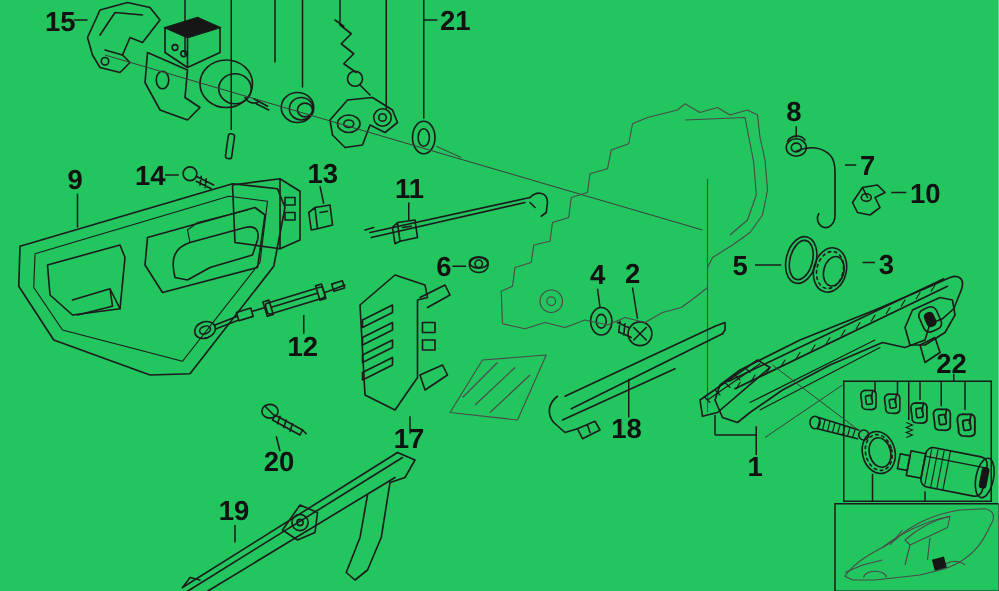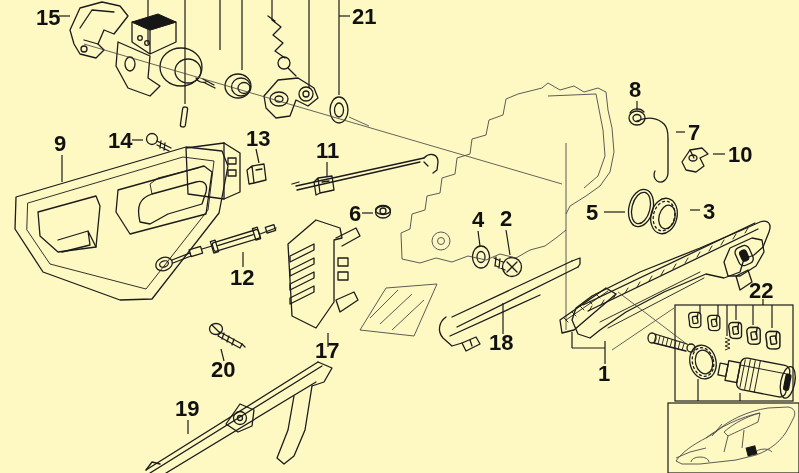--- a/index.html
+++ b/index.html
@@ -1,16 +1,16 @@
 <!DOCTYPE html>
 <html><head>
 <meta charset="utf-8">
 <style>
   html,body{margin:0;padding:0;background:#e9e9e9;}
-  .stage{width:799px;height:473px;background:#fef9c3;position:relative;overflow:hidden;
+  .stage{width:799px;height:473px;background:#22c55e;position:relative;overflow:hidden;
          font-family:"Liberation Sans", sans-serif;}
   svg{display:block}
   .lbl{font-family:"Liberation Sans", sans-serif;font-weight:700;font-size:22px;fill:#111;cursor:pointer;}
   .part{fill:none;stroke:#1b1b1b;stroke-width:1.3;stroke-linejoin:round;stroke-linecap:round;}
   .thin{fill:none;stroke:#1b1b1b;stroke-width:0.9;}
   .ghost{fill:none;stroke:#4a4a4a;stroke-width:0.9;stroke-linejoin:round;}
   .leader{fill:none;stroke:#1b1b1b;stroke-width:1.2;}
   .axis{fill:none;stroke:#3d3d3d;stroke-width:0.8;}
   .darkfill{fill:#161616;stroke:#161616;}
 </style>

